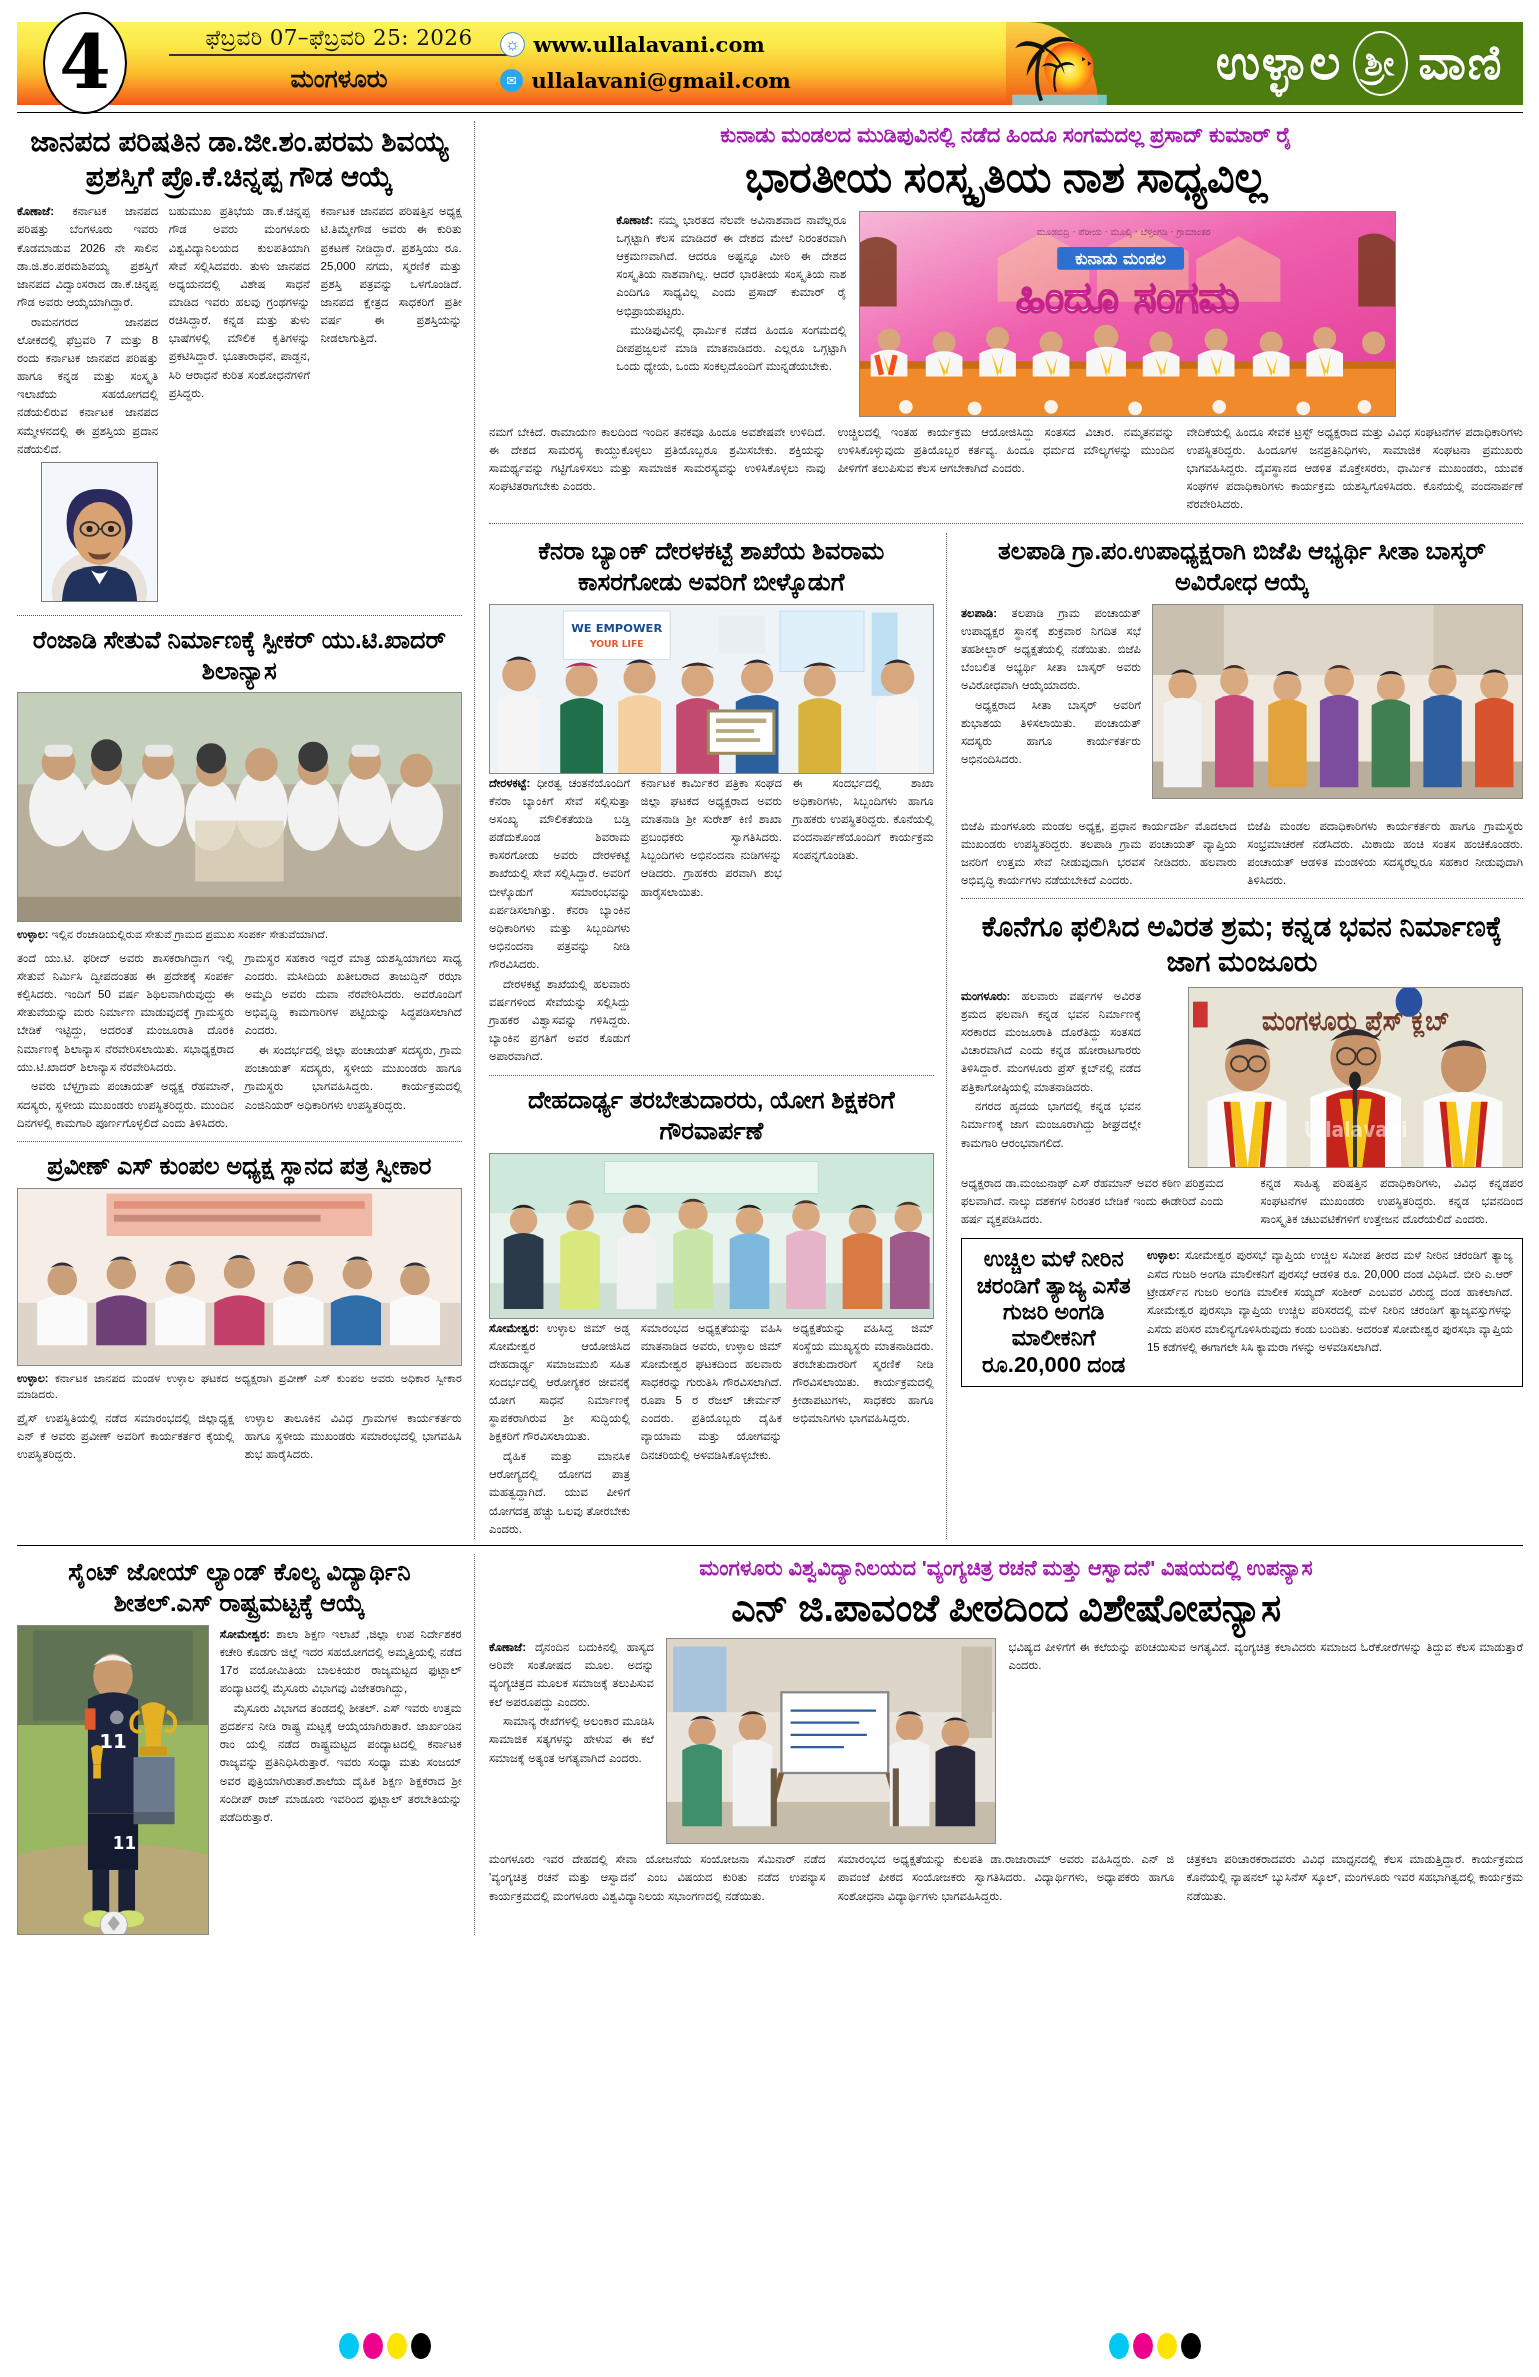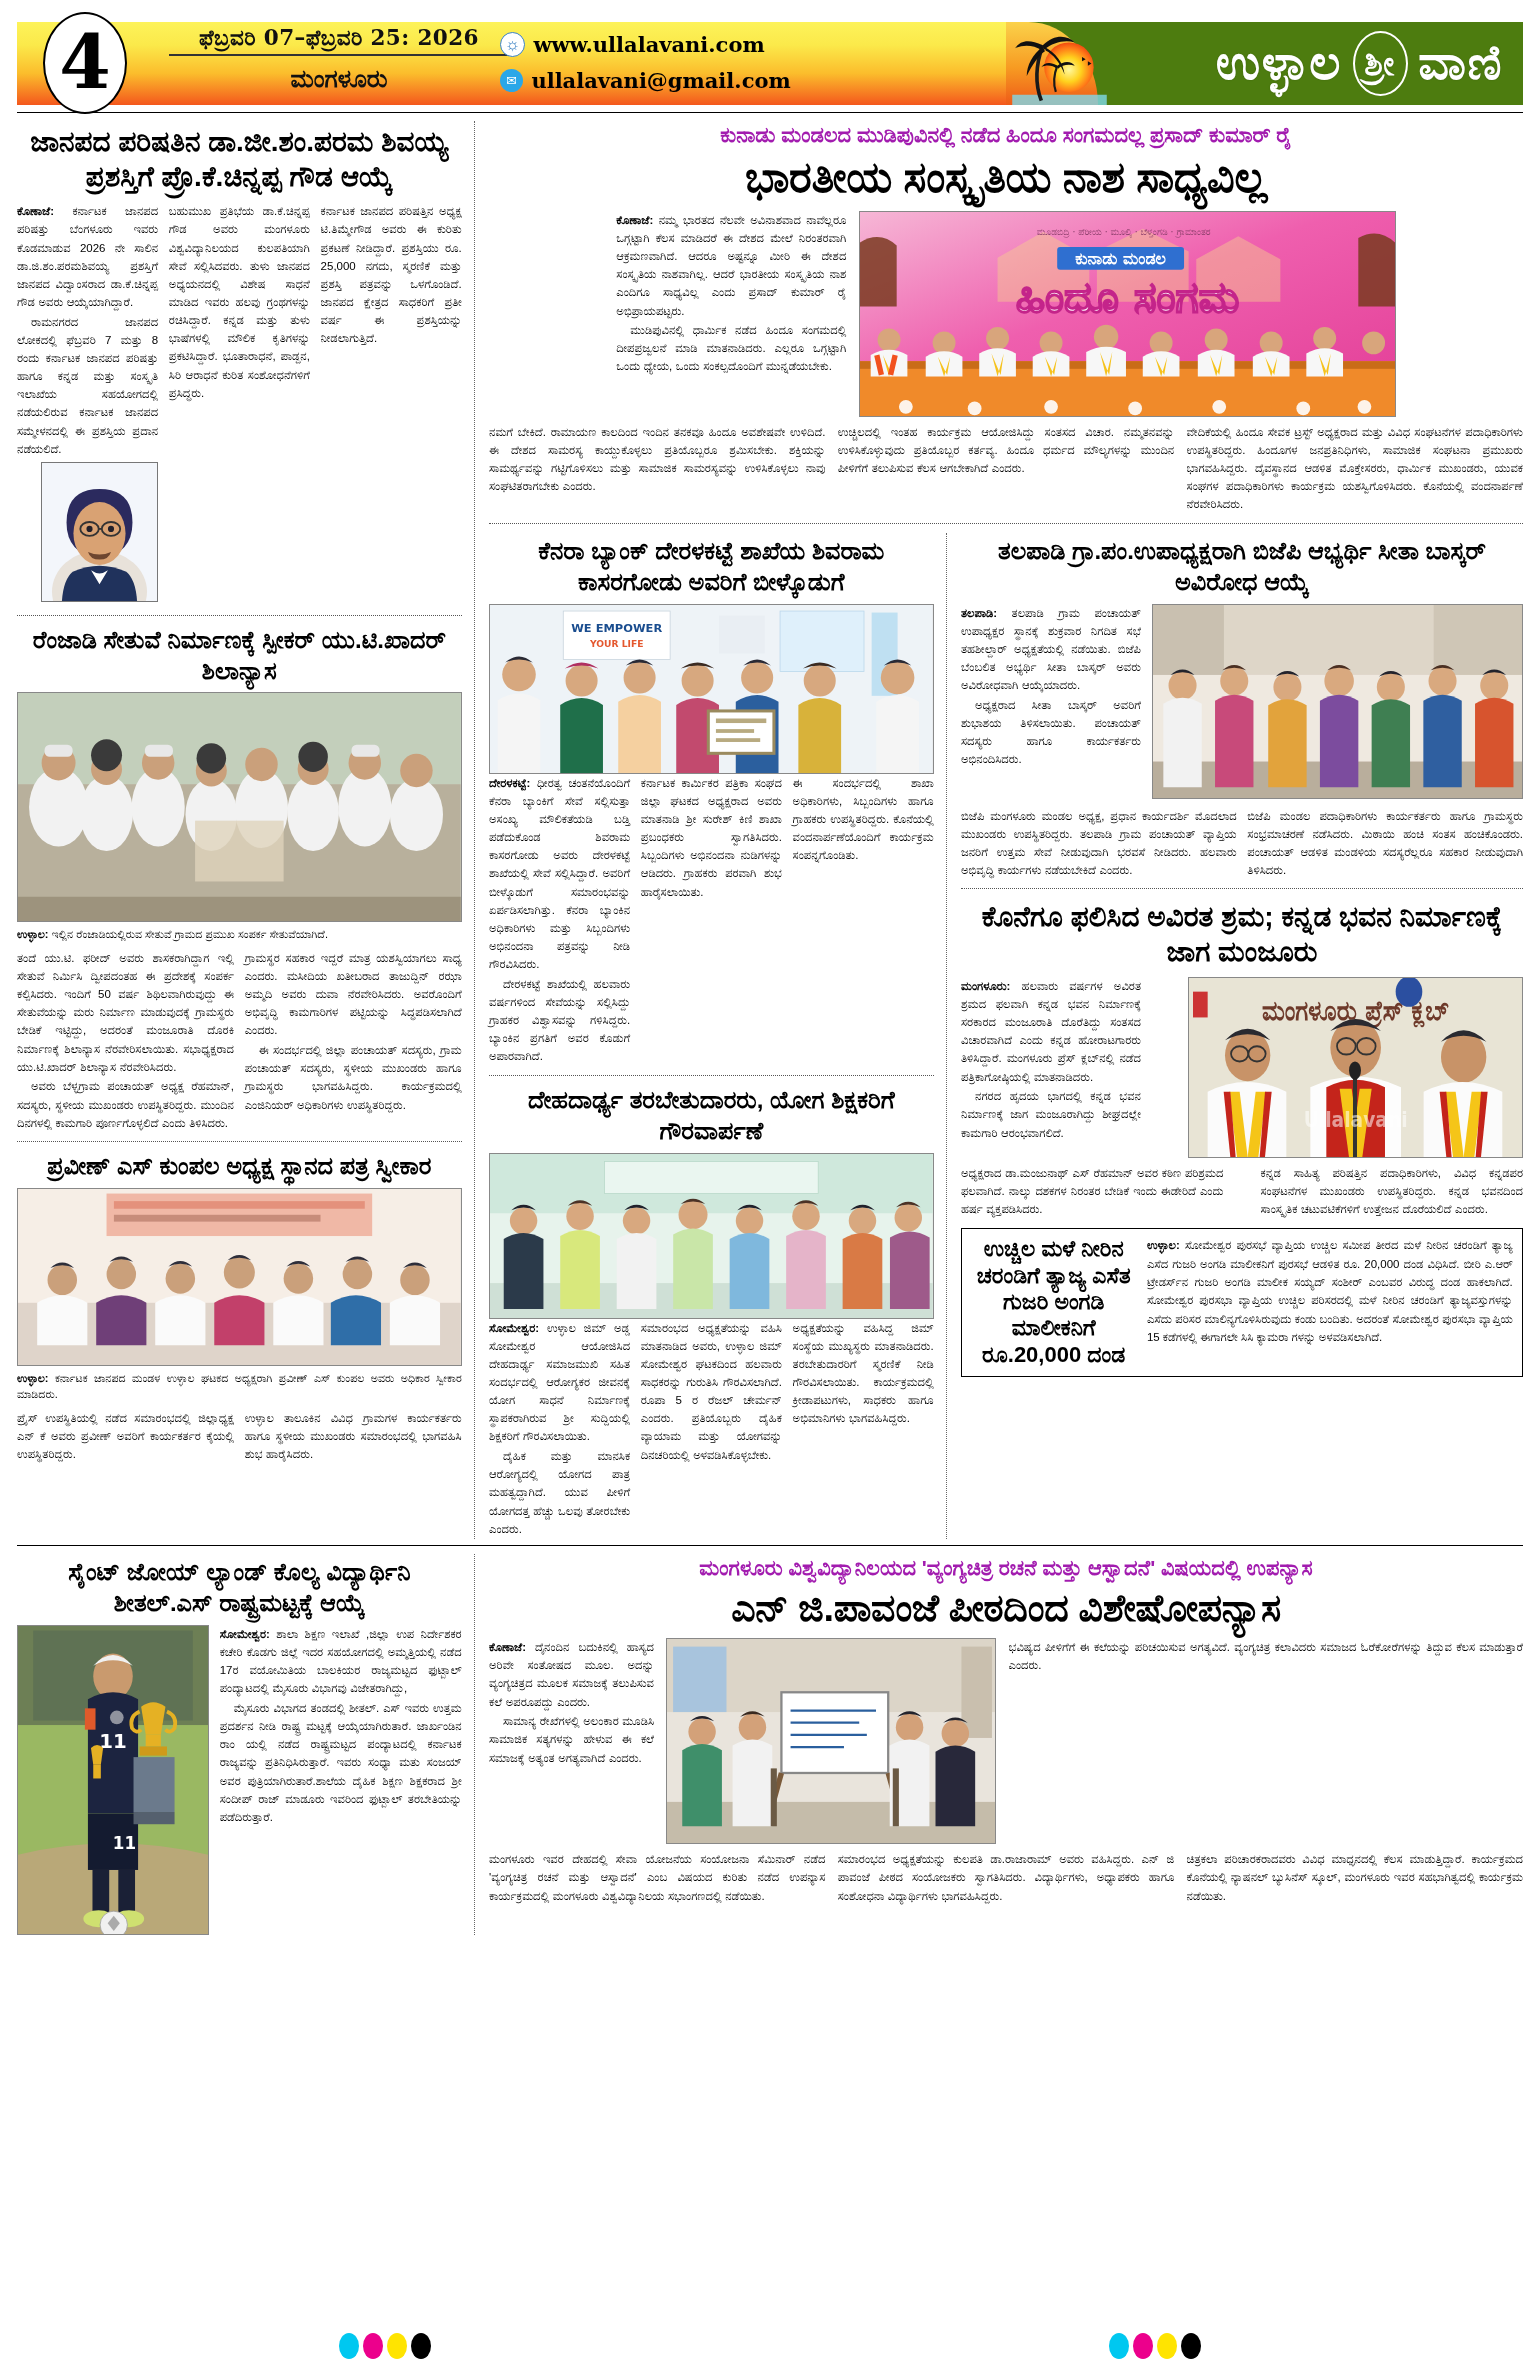--- a/index.html
+++ b/index.html
@@ -54,21 +54,21 @@
     margin-top:-3.1px;
   }
   .mast-dateblock{
     position:absolute;
     left:138px;top:3.1px;
     width:368px;
     text-align:center;
   }
   .mast-dateline{
     font-family:"DejaVu Serif",serif;
-    font-weight:bold;
+    font-weight:normal;
     font-size:21.5px;
     letter-spacing:0.4px;
     color:#111;
     padding-bottom:3.1px;
   }
   .mast-rule{
     height:2.3px;background:#333;margin:1.5px 14px 3.1px 14px;
   }
   .mast-city{
     font-family:"DejaVu Serif",serif;
@@ -750,21 +750,21 @@
                         <path d="M156 132 q26-16 52 0 v108 H156z" fill="#e2a33c"></path>
                         <path d="M226 126 q26-16 52 0 v114 H226z" fill="#7c4c9e"></path>
                         <path d="M296 132 q26-16 52 0 v108 H296z" fill="#3f7f52"></path>
                         <path d="M366 126 q26-16 52 0 v114 H366z" fill="#2f5fa0"></path>
                         <path d="M436 130 q26-16 52 0 v110 H436z" fill="#d7542e"></path>
                       </g>
                     </svg>
                   </div>
                 </div>
               </div>
-              <div class="subcols" style="margin-top:8px;">
+              <div class="subcols" style="margin-top:18px;">
                 <div>
                     <div class="body-txt sm">
                   <p class="first">ಬಿಜೆಪಿ ಮಂಗಳೂರು ಮಂಡಲ ಅಧ್ಯಕ್ಷ, ಪ್ರಧಾನ ಕಾರ್ಯದರ್ಶಿ ಮೊದಲಾದ ಮುಖಂಡರು ಉಪಸ್ಥಿತರಿದ್ದರು. ತಲಪಾಡಿ ಗ್ರಾಮ ಪಂಚಾಯತ್ ವ್ಯಾಪ್ತಿಯ ಜನರಿಗೆ ಉತ್ತಮ ಸೇವೆ ನೀಡುವುದಾಗಿ ಭರವಸೆ ನೀಡಿದರು. ಹಲವಾರು ಅಭಿವೃದ್ಧಿ ಕಾರ್ಯಗಳು ನಡೆಯಬೇಕಿದೆ ಎಂದರು.</p>
                     </div>
                   </div>
                 <div>
                     <div class="body-txt sm">
                   <p class="first">ಬಿಜೆಪಿ ಮಂಡಲ ಪದಾಧಿಕಾರಿಗಳು ಕಾರ್ಯಕರ್ತರು ಹಾಗೂ ಗ್ರಾಮಸ್ಥರು ಸಂಭ್ರಮಾಚರಣೆ ನಡೆಸಿದರು. ಮಿಠಾಯಿ ಹಂಚಿ ಸಂತಸ ಹಂಚಿಕೊಂಡರು. ಪಂಚಾಯತ್ ಆಡಳಿತ ಮಂಡಳಿಯ ಸದಸ್ಯರೆಲ್ಲರೂ ಸಹಕಾರ ನೀಡುವುದಾಗಿ ತಿಳಿಸಿದರು.</p>
                     </div>
                   </div>

